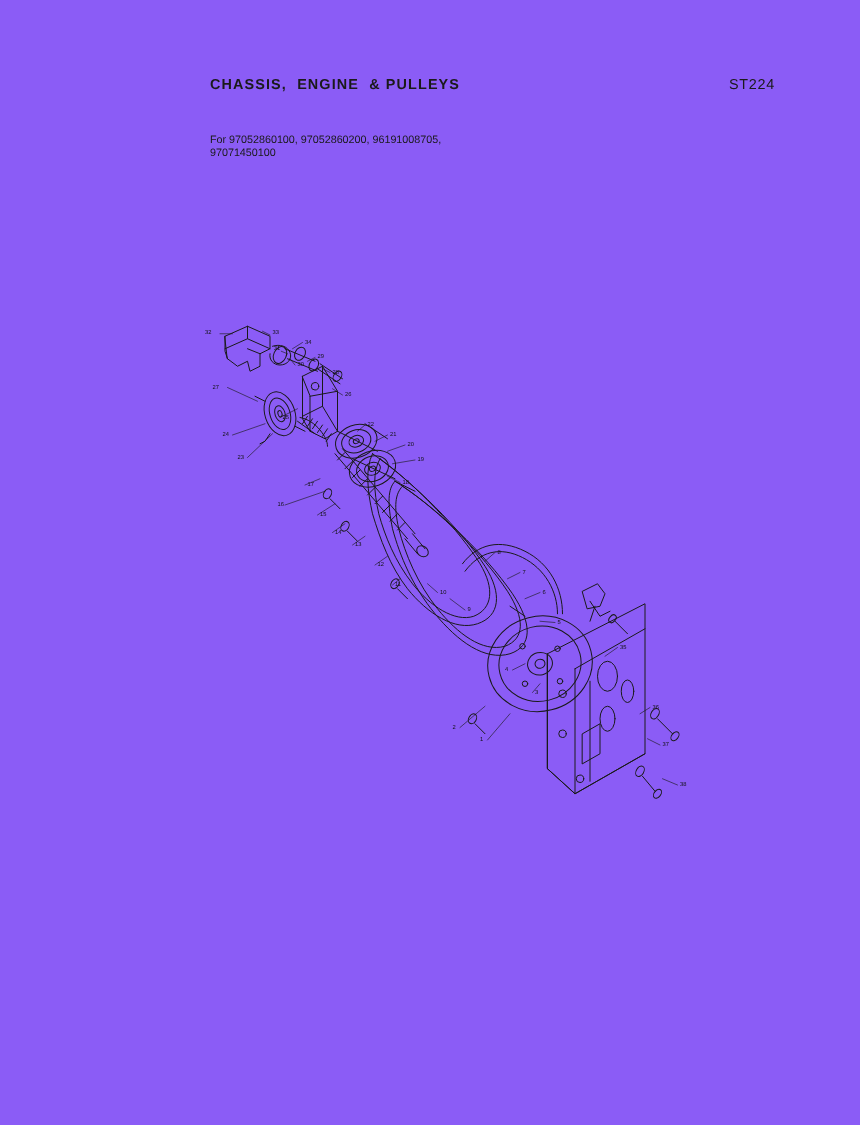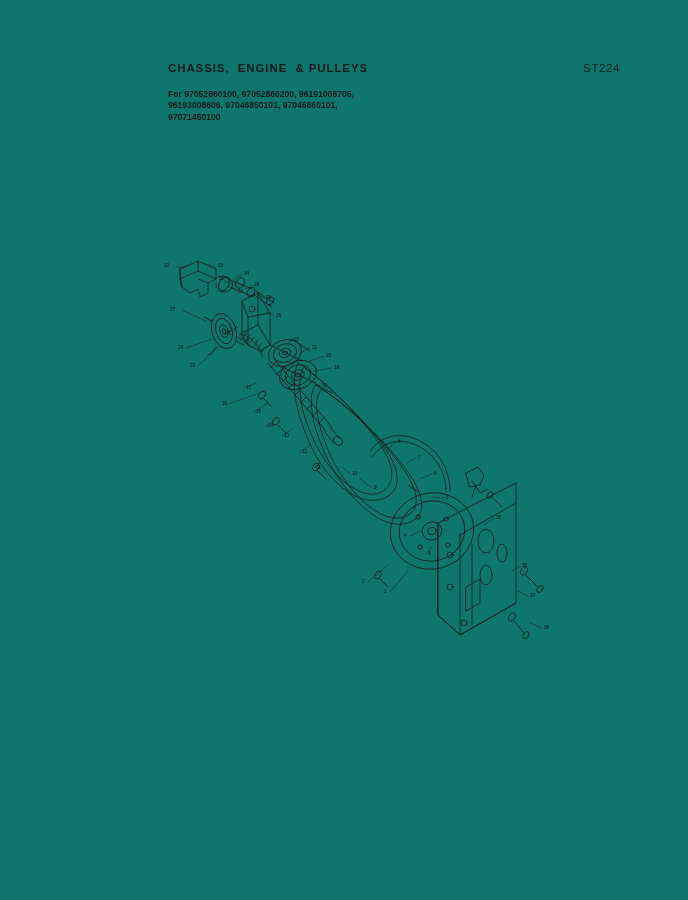--- a/index.html
+++ b/index.html
@@ -13,21 +13,21 @@
     font-family: "Liberation Sans", sans-serif;
     color: #000000;
     position: relative;
     overflow: hidden;
   }
   .page {
     position: absolute;
     left: 0; top: 0;
     width: 688px;
     height: 900px;
-    background: #0f766e;
+    background: #8b5cf6;
   }
   .header {
     position: absolute;
     left: 0;
     top: 62px;
     width: 688px;
     height: 22px;
   }
   .header-title {
     position: absolute;
@@ -45,26 +45,25 @@
     top: 0;
     font-size: 11.5px;
     font-weight: normal;
     letter-spacing: 0.6px;
     color: #1a1a1a;
     white-space: pre;
   }
   .model-block {
     position: absolute;
     left: 168px;
-    top: 89px;
+    top: 106px;
     width: 330px;
     font-size: 8.6px;
     line-height: 11.4px;
     color: #1a1a1a;
-    font-weight: bold;
   }
   .model-block div {
     white-space: pre;
   }
   .figure {
     position: absolute;
     left: 120px;
     top: 235px;
     width: 460px;
     height: 450px;
@@ -83,21 +82,20 @@
 
 <div class="page">
 
   <div class="header">
     <div class="header-title">CHASSIS,  ENGINE  &amp; PULLEYS</div>
     <div class="header-code">ST224</div>
   </div>
 
   <div class="model-block">
     <div>For 97052860100, 97052860200, 96191008705,</div>
-    <div>96193008606, 97046850101, 97046860101,</div>
     <div>97071450100</div>
   </div>
 
   <div class="figure">
     <svg width="460" height="450" viewBox="0 0 460 450" xmlns="http://www.w3.org/2000/svg" fill="none" stroke="#1a1a1a" stroke-width="0.8" stroke-linejoin="round" stroke-linecap="round">
 
       <g>
         <path d="M60 34 L78 26 L96 34 L96 44 L88 48 L88 58 L80 62 L78 54 L70 58 L62 52 Z"></path>
         <path d="M60 34 L60 46 L62 52"></path>
         <path d="M78 26 L78 36 L96 44"></path>

